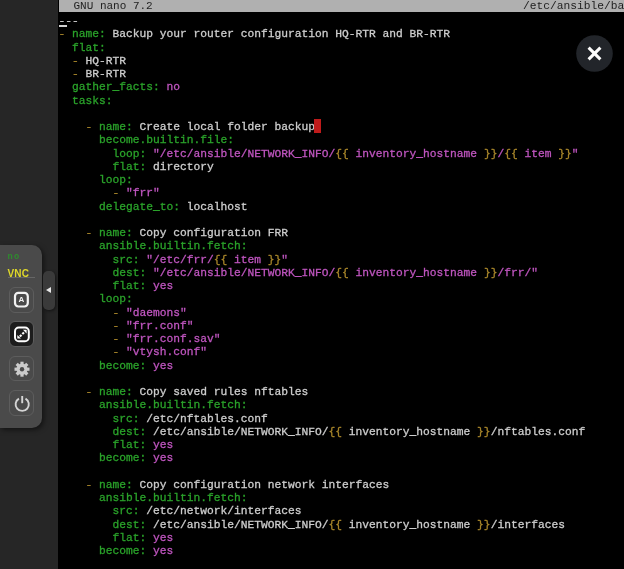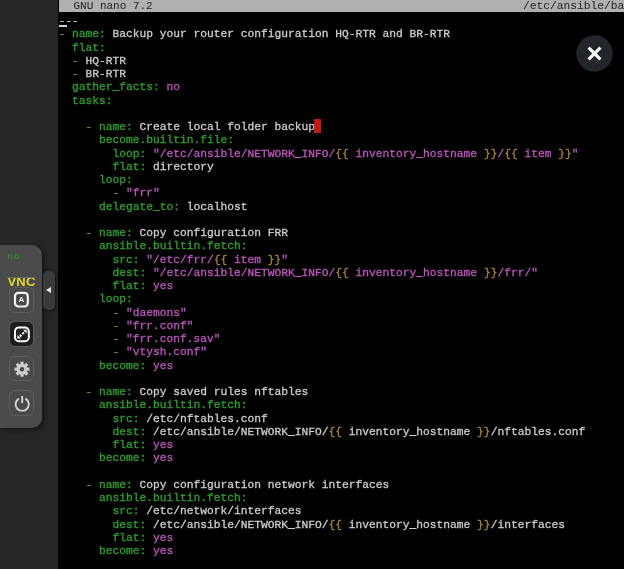--- a/index.html
+++ b/index.html
@@ -25,21 +25,21 @@
   .panel { position:absolute; left:0; top:245px; width:41.5px; height:182.5px; background:#4a4a4a;
            border-radius:0 10px 10px 0; box-shadow:2px 2px 5px rgba(0,0,0,0.5); }
   .tab { position:absolute; left:43px; top:271px; width:12px; height:38.5px; background:#3a3a3a;
          border-radius:5px; box-shadow:1px 1px 3px rgba(0,0,0,0.5); }
   .tab .arr { position:absolute; left:2.5px; top:15.5px; width:0; height:0;
               border-top:3.6px solid transparent; border-bottom:3.6px solid transparent;
               border-right:5.2px solid #e8e8e8; }
   .logo { position:absolute; left:7.5px; top:252px; width:30px; font-family:"Liberation Sans",sans-serif;
           font-weight:bold; line-height:1; }
   .logo .no { display:block; font-size:8.5px; color:#2e8b2e; letter-spacing:1.2px; }
-  .logo .vnc { display:block; font-size:13px; color:#e0d92a; letter-spacing:0.2px; margin-top:14px; }
+  .logo .vnc { display:block; font-size:10px; color:#e0d92a; letter-spacing:0.2px; margin-top:8px; }
   .sep { position:absolute; left:7.5px; top:277px; width:27px; height:1px; background:#666; }
   .btn { position:absolute; left:8.8px; width:25.5px; height:25.5px; border:1px solid #5d5d5d;
          border-radius:6px; box-sizing:border-box; }
   .btn.dark { background:#1d1d1d; }
   .btn svg { position:absolute; left:0; top:0; }
 </style>
 </head>
 <body>
   <div class="sidebar"></div>
   <div class="titlebar">

